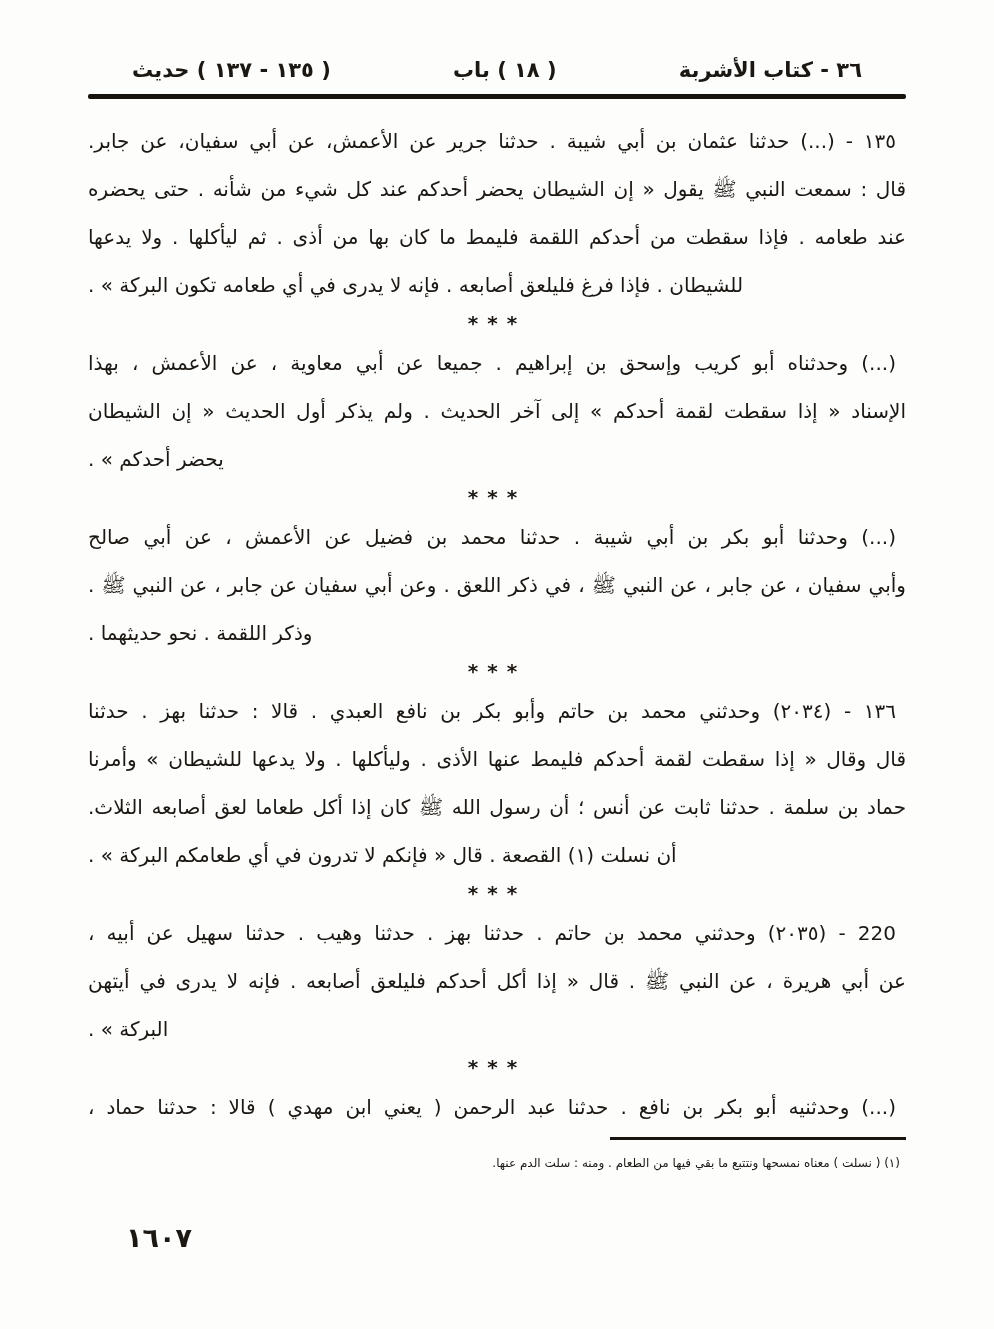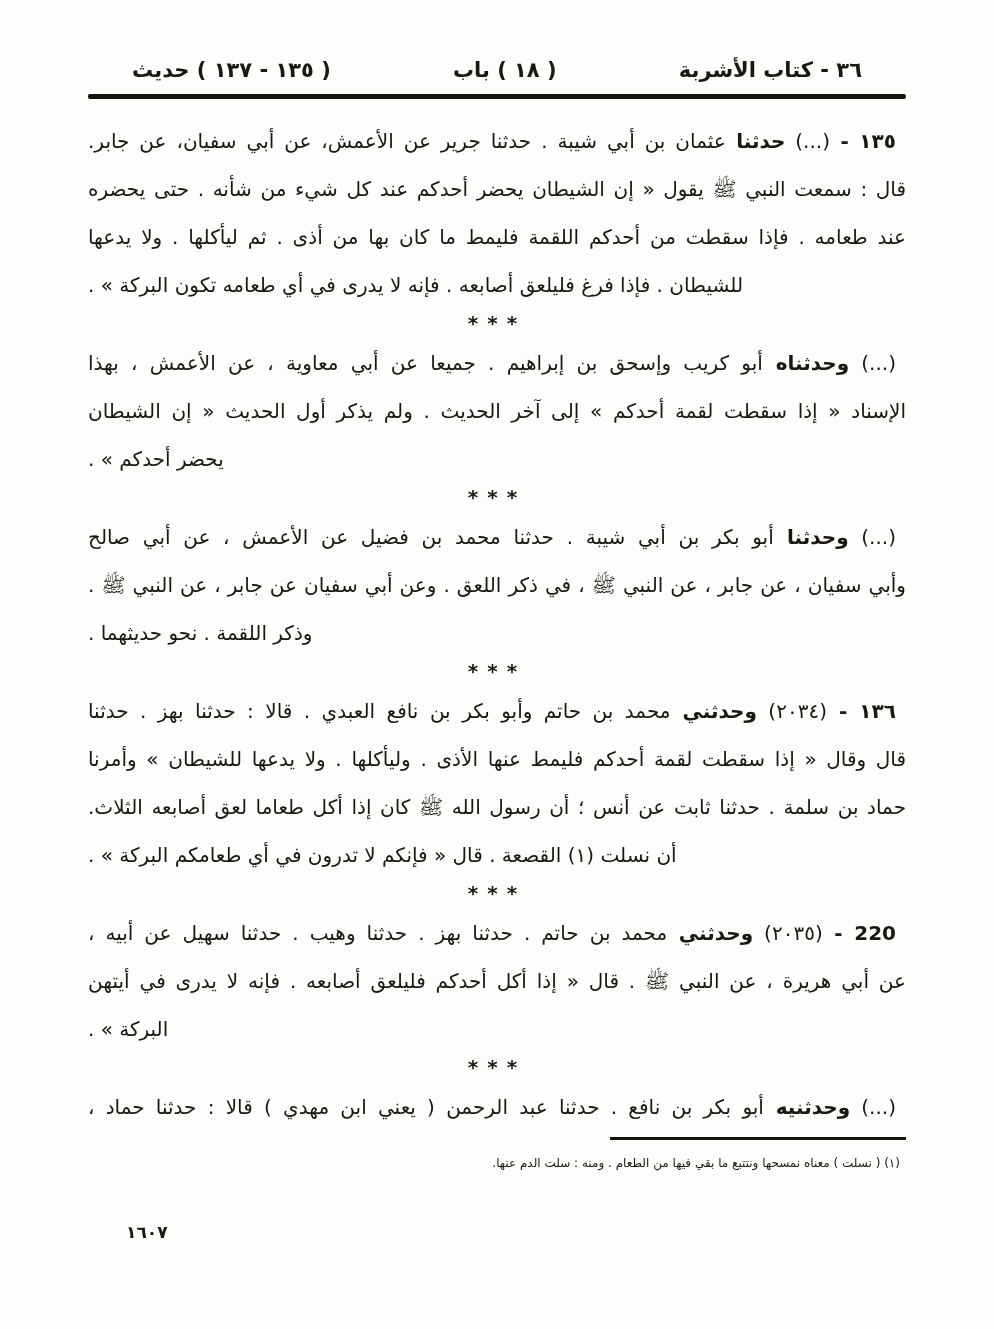--- a/index.html
+++ b/index.html
@@ -39,21 +39,21 @@
     overflow:hidden;
     white-space:nowrap;
   }
   .line-full {
     text-align:justify;
     text-align-last:justify;
     white-space:normal;
   }
   .line-end { text-align:left; }
   .first { padding-right:10px; }
-  .b { font-weight:bold;margin-top:35px; }
+  .b { font-weight:normal;margin-top:35px; }
   .sep {
     height:30px;
     line-height:28px;
     text-align:center;
     font-weight:bold;
     font-size:20px;
     letter-spacing:9px;
   }
   .footnote-rule {
     width:296px;
@@ -64,21 +64,21 @@
   .footnote {
     font-size:12px;
     line-height:26px;
     text-align:right;
     padding-right:6px;
   }
   .page-number {
     position:absolute;
     top:1222px; left:126px;
     font-weight:bold;
-    font-size:17px;
+    font-size:27px;
     letter-spacing:1px;
   }
 </style>
 </head>
 <body>
 
 <div class="page">
   <div class="content">
 
     <div class="header">

